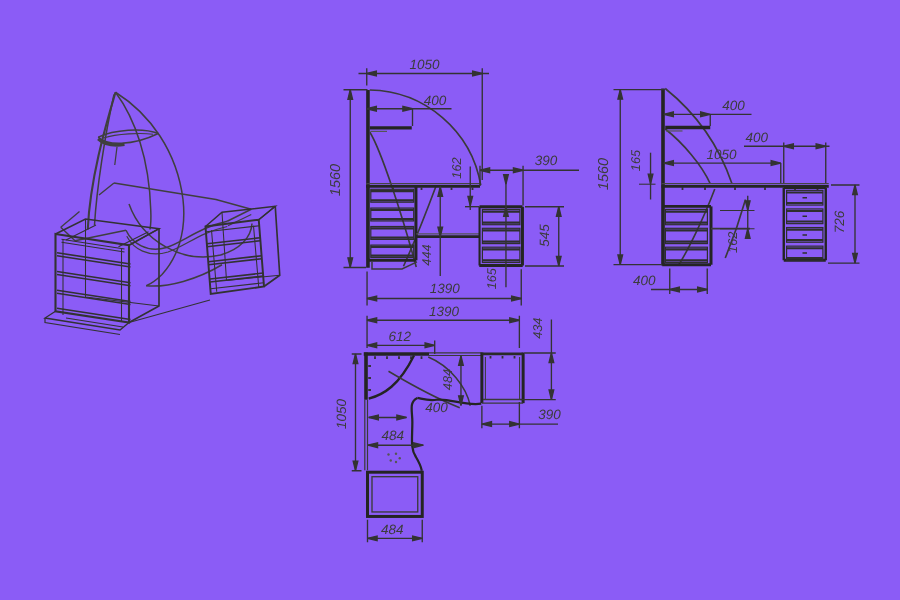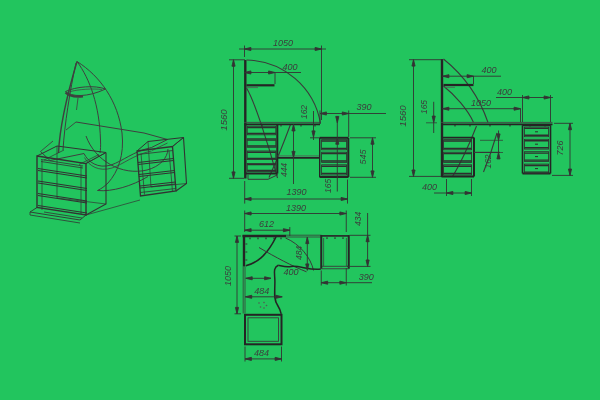--- a/index.html
+++ b/index.html
@@ -1,16 +1,16 @@
 <!DOCTYPE html>
 <html><head>
 <meta charset="utf-8">
 <style>
   html,body{margin:0;padding:0;background:#fff;}
-  #cv{width:600px;height:400px;position:relative;background:#22c55e;overflow:hidden;}
+  #cv{width:600px;height:400px;position:relative;background:#8b5cf6;overflow:hidden;}
   svg{position:absolute;left:0;top:0;}
   text{font-family:"Liberation Sans",sans-serif;font-style:italic;fill:#3c3c3c;}
 </style>
 </head>
 <body>
 <div id="cv">
 <svg width="600" height="400" viewBox="0 0 600 400">
 <defs>
   <path id="ar" d="M0,0 L-6.4,-1.55 L-6.4,1.55 Z" fill="#333333"></path>
 </defs>

